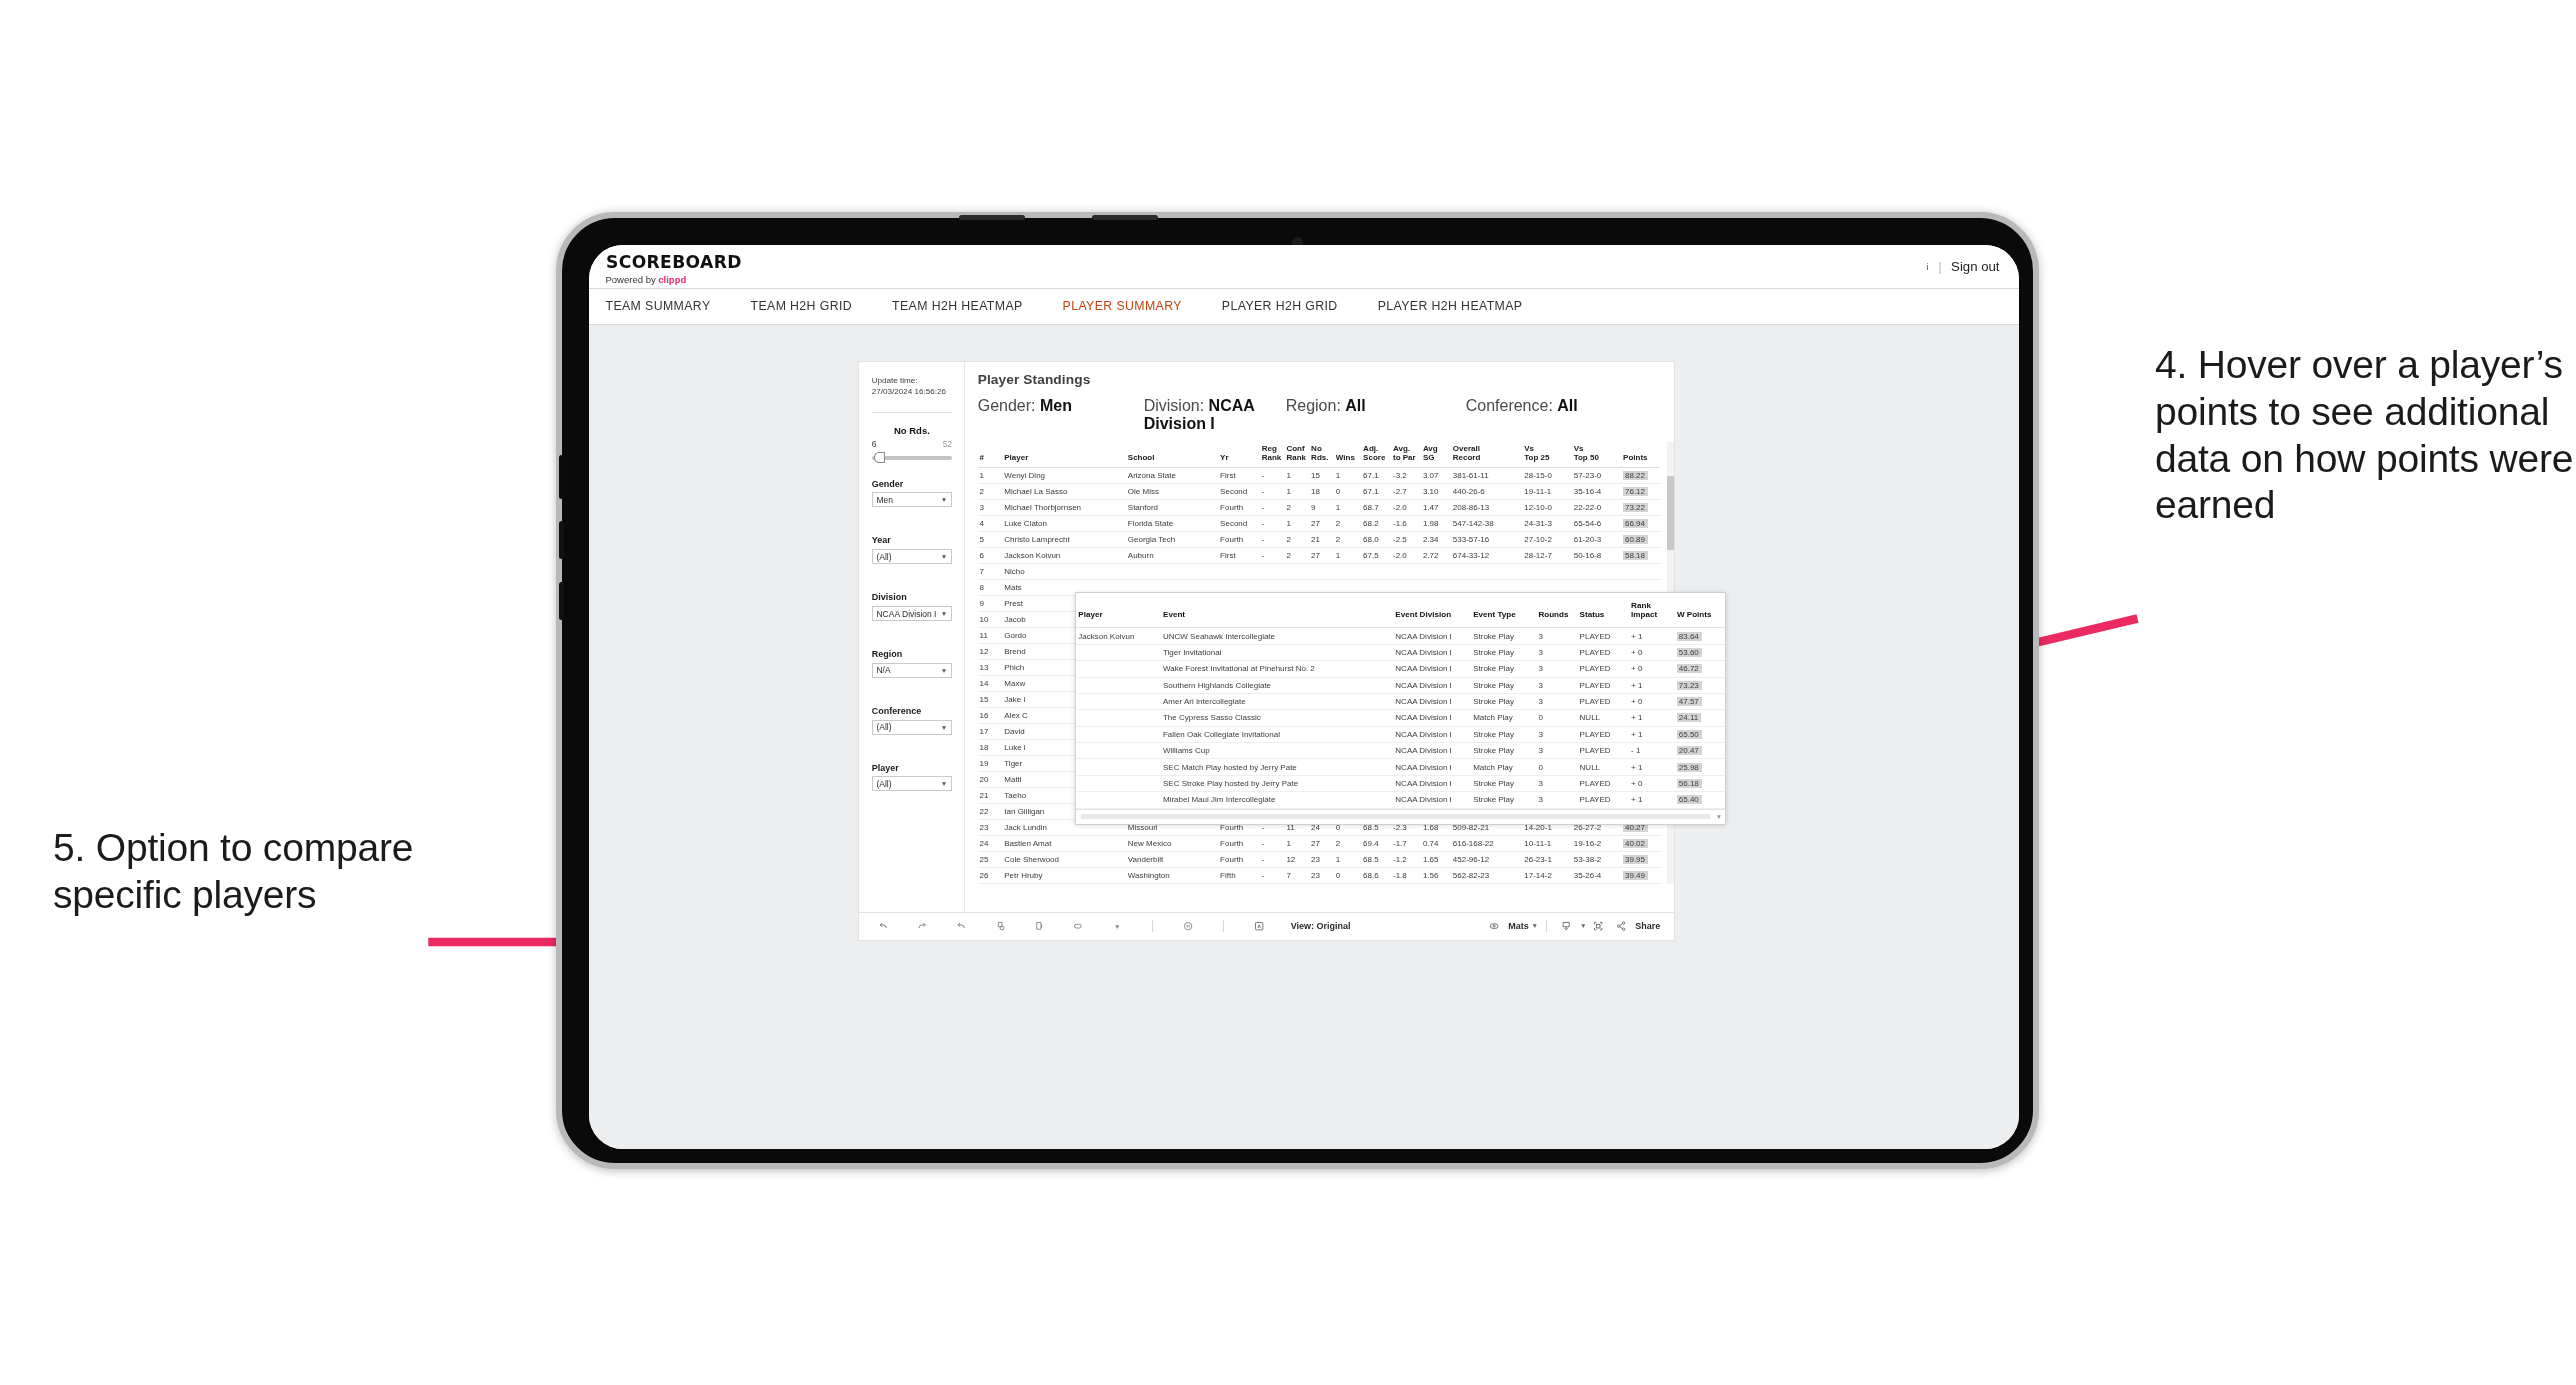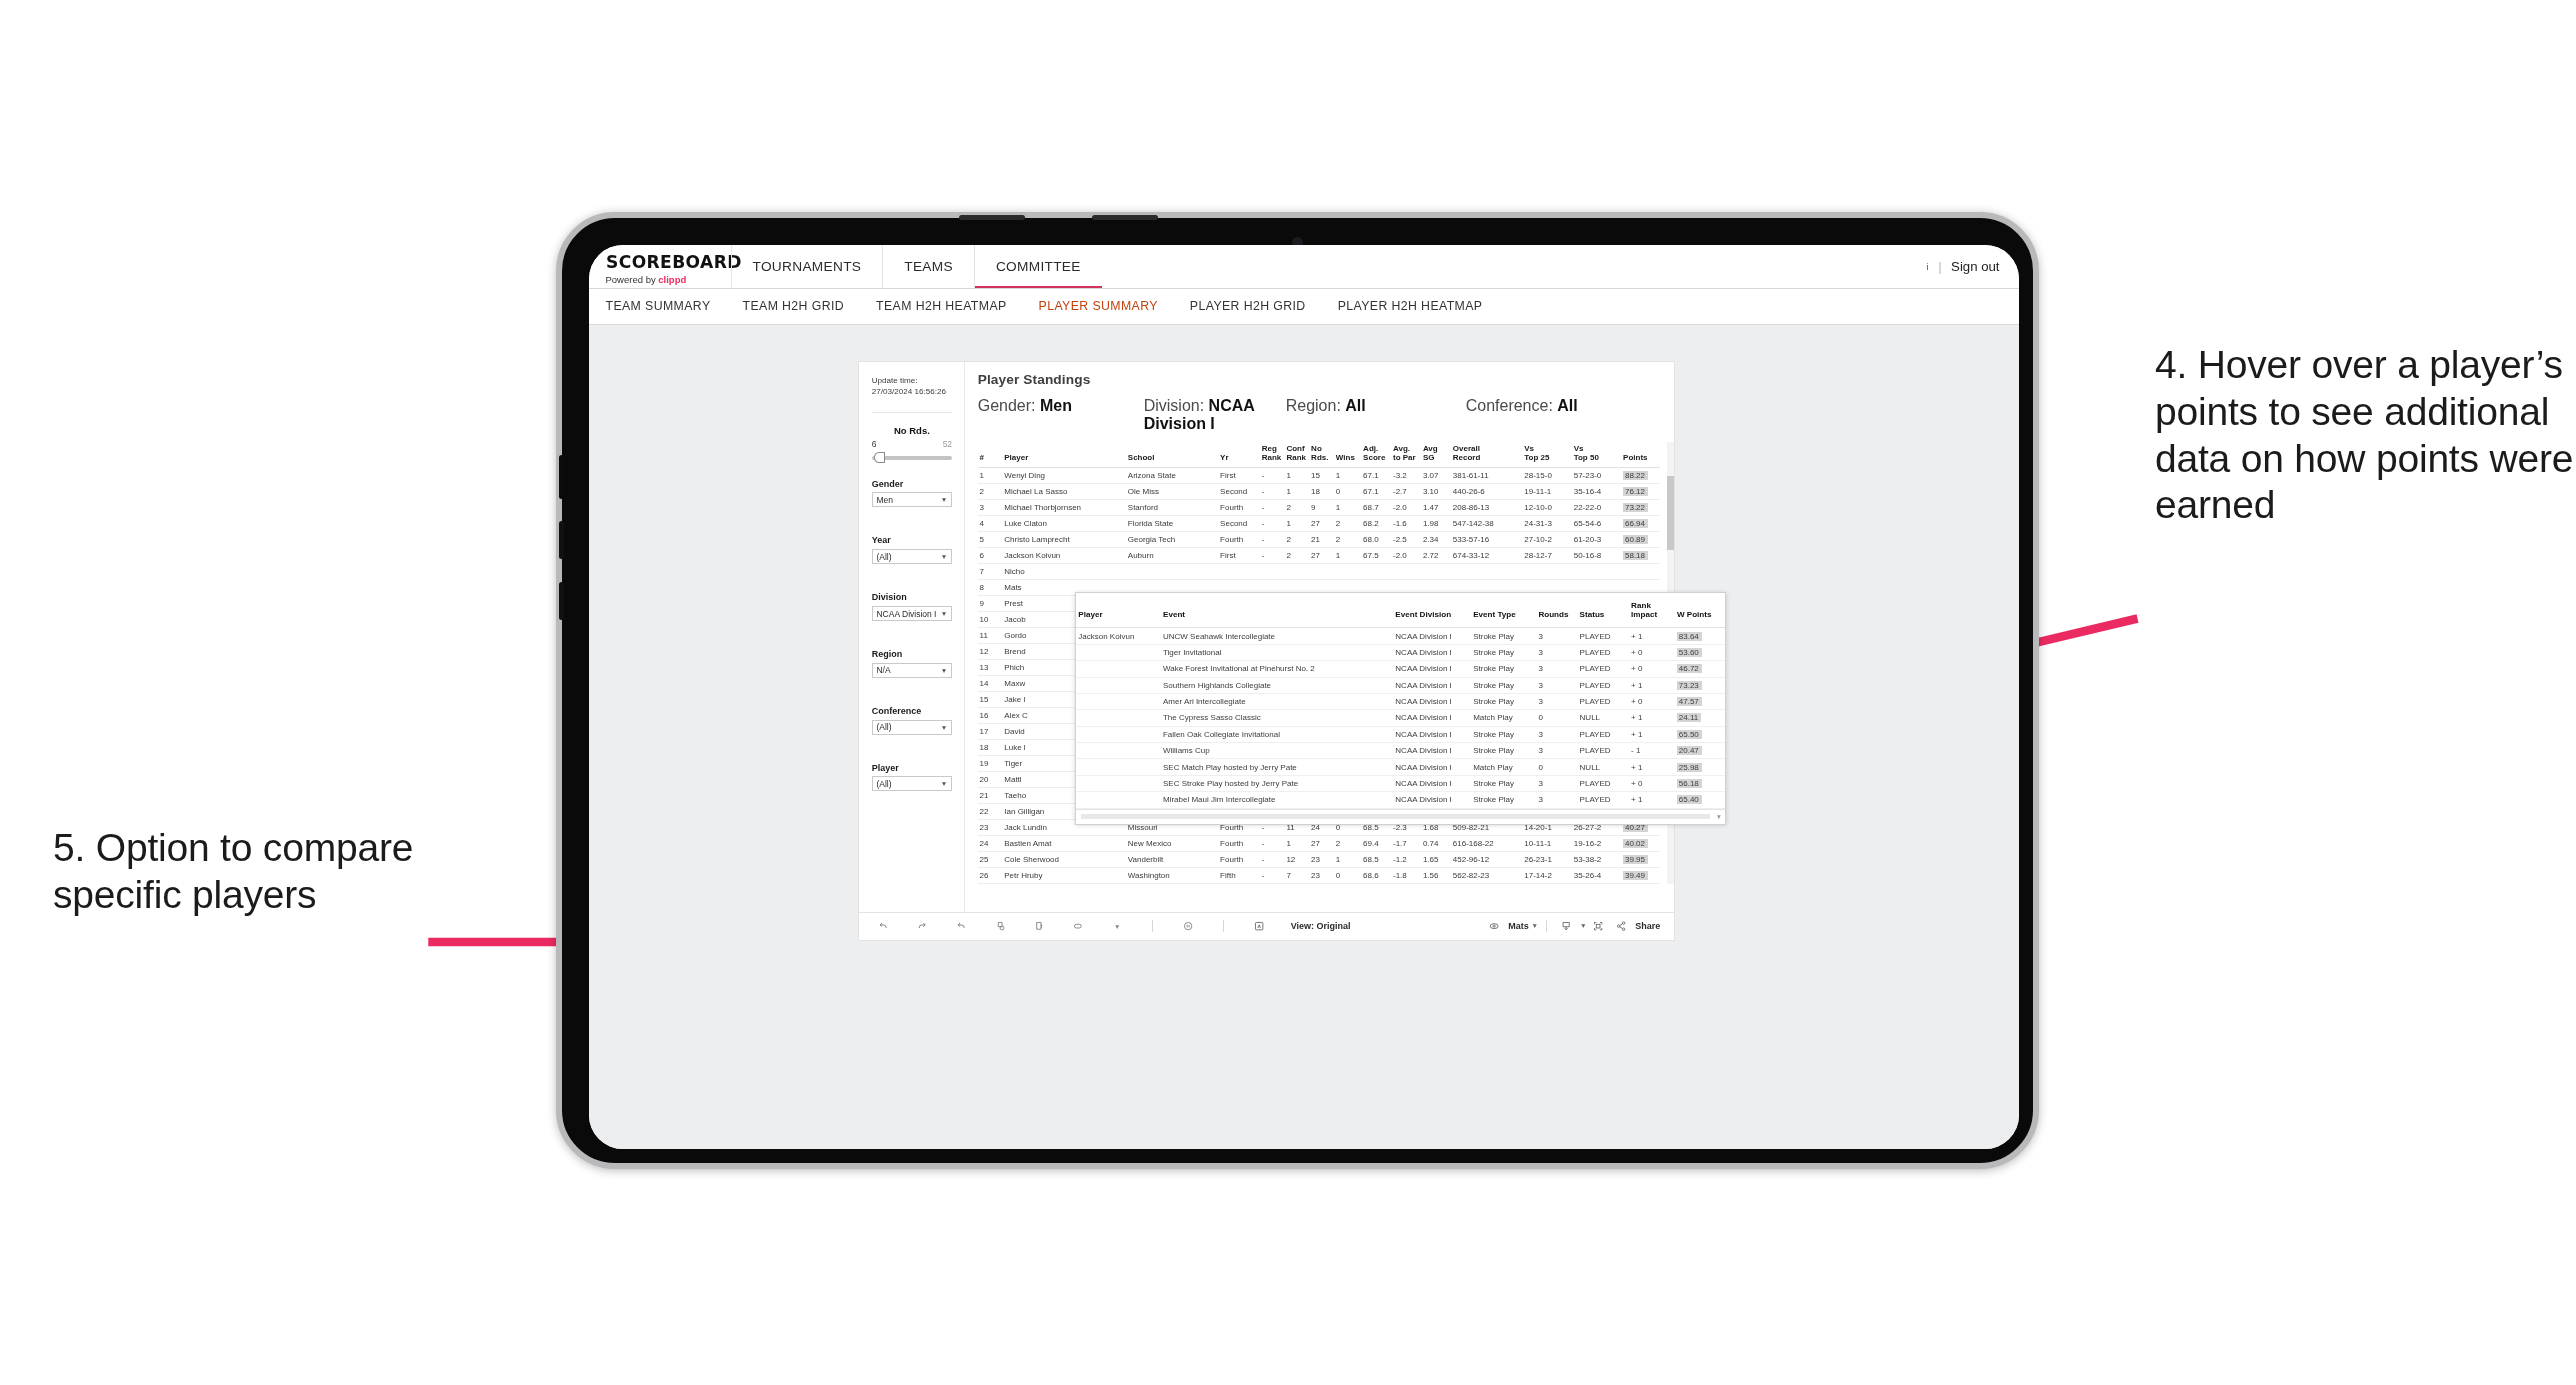--- a/index.html
+++ b/index.html
@@ -73,21 +73,21 @@
   .navtab.active::after {
     content:""; position:absolute; left:0; right:0; bottom:-0.9px; height:2.8px; background:#d1335c;
   }
   .topright { margin-left:auto; display:flex; align-items:center; padding-right:19px; gap:9.5px;
               font-size:13.2px; color:#222;}
   .topright .divider { color:#bbb; }
   .topright .tiny { font-size:9.5px; color:#555; }
 
   .subnav {
     height: 36px; background:#fff; border-bottom:0.9px solid #d8d8d8;
-    display:flex; align-items:center; padding-left:17px; gap:0;
+    display:flex; align-items:center; padding-left:17px; gap:8px;
   }
   .subtab {
     font-size:12.3px; color:#333; letter-spacing:0.4px; padding:0 16px; cursor:pointer; white-space:nowrap;
   }
   .subtab:first-child { padding-left:0; }
   .subtab.active { color:#c2410c; }
 
   .canvas { background:#eceef0; height: 825px; padding: 38px 0 0 0; position:relative; }
 
   
@@ -207,25 +207,20 @@
     <div class="side-btn lbtn3"></div>
     <div class="side-btn tbtn1"></div>
     <div class="side-btn tbtn2"></div>
 
     <div id="screen">
 
       <div class="topbar">
         <div class="brand">
           <div class="bname">SCOREBOARD</div>
           <div class="bsub"><span>Powered by </span><b>clippd</b></div>
-        </div>
-        <div class="navtabs">
-          <div class="navtab">TOURNAMENTS</div>
-          <div class="navtab">TEAMS</div>
-          <div class="navtab active">COMMITTEE</div>
         </div>
         <div class="topright">
           <span class="tiny">i</span>
           <span class="divider">|</span>
           <span>Sign out</span>
         </div>
       </div>
 
       <div class="subnav">
         <div class="subtab">TEAM SUMMARY</div>

